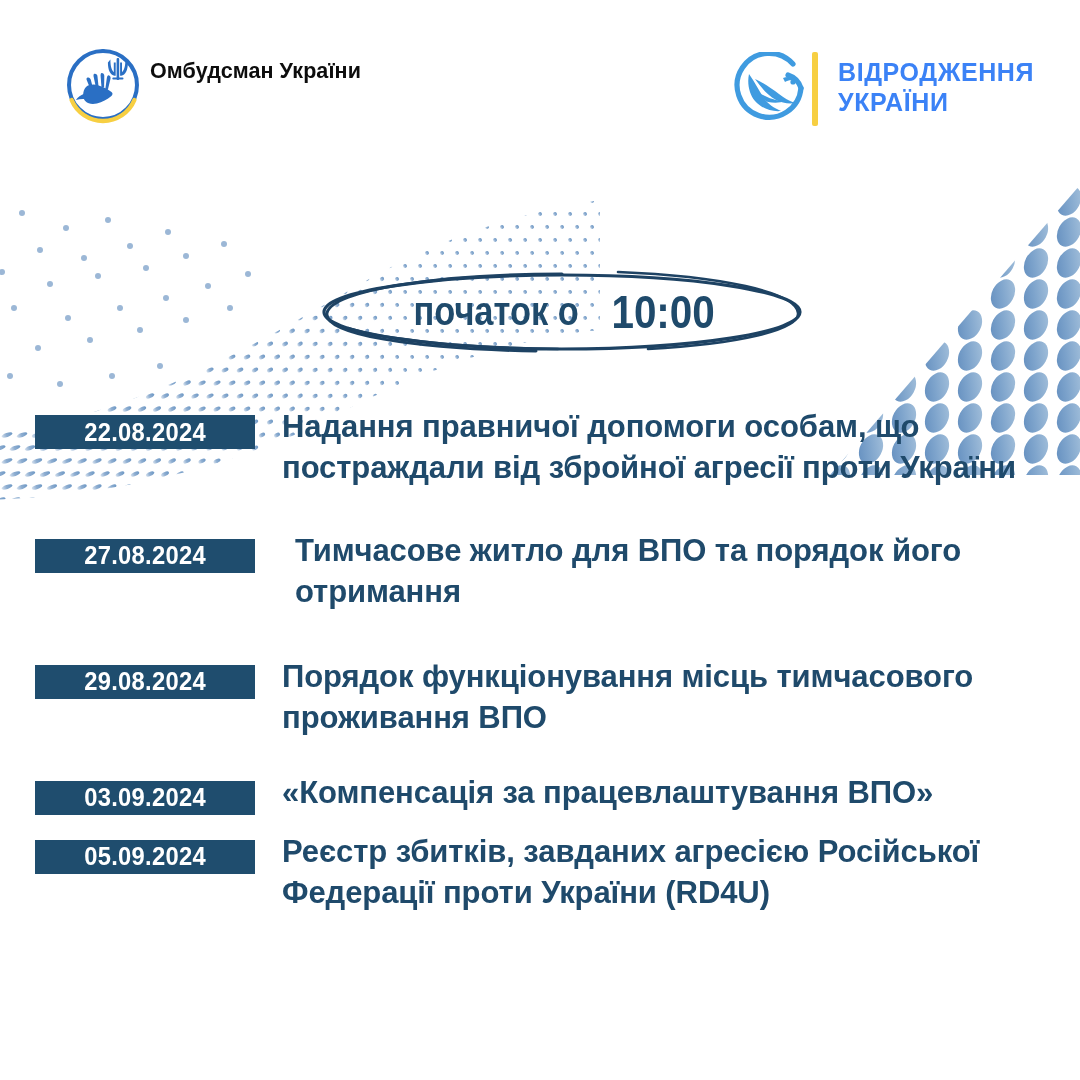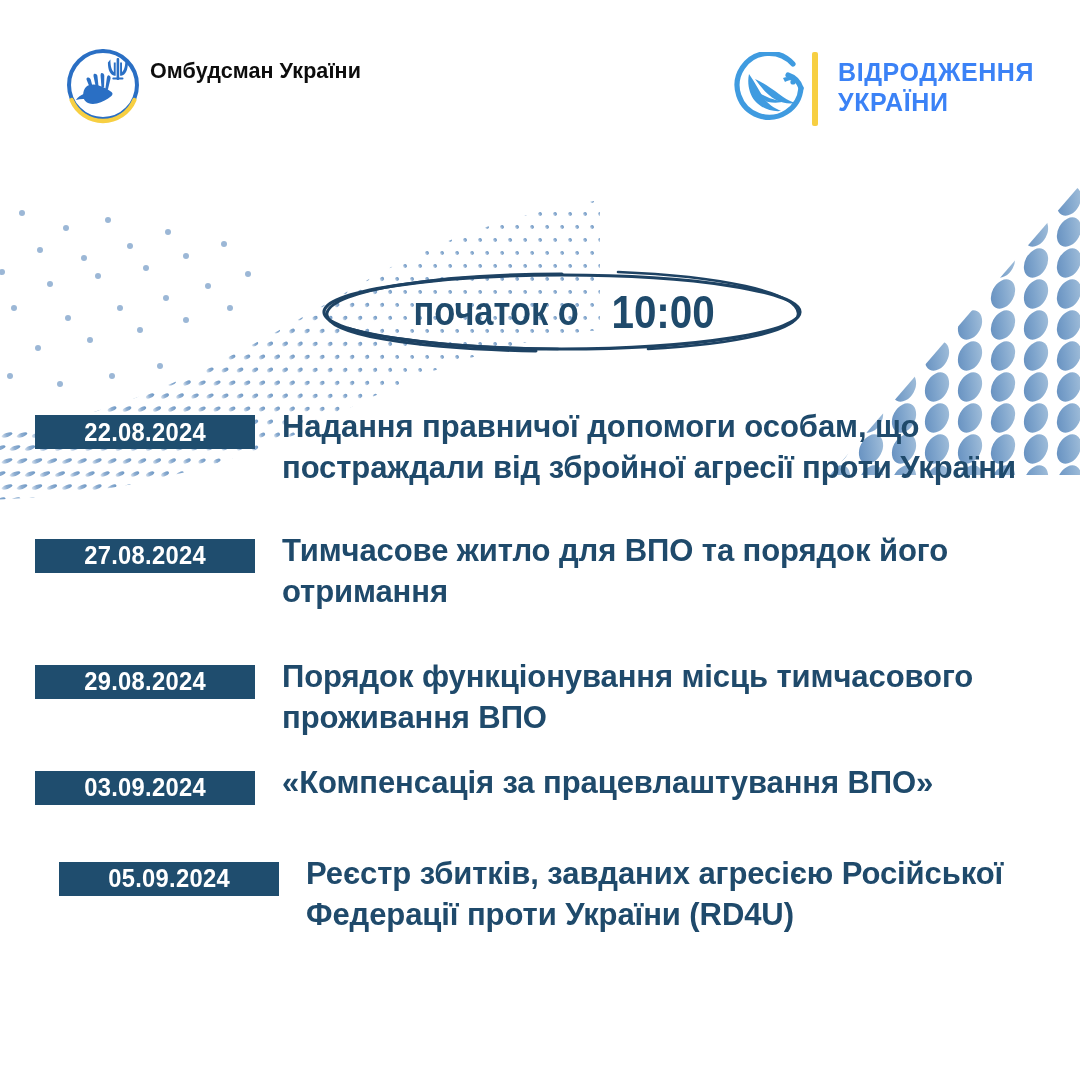--- a/index.html
+++ b/index.html
@@ -1442,39 +1442,39 @@
     </div>
   </div>
 
   <div id="schedule">
       <div class="row" style="margin-top: 0px;">
         <div class="badge" style="background: rgb(31, 77, 110);">
           <span class="d" style="color: rgb(255, 255, 255);">22.08.2024</span>
         </div>
         <div class="topic" style="color: rgb(31, 74, 107);">Надання правничої допомоги особам, що постраждали від збройної агресії проти України</div>
       </div>
-      <div class="row" style="margin-top: 42px;">
+      <div class="row" style="margin-top: 42px; gap: 13px;">
         <div class="badge" style="background: rgb(31, 77, 110);">
           <span class="d" style="color: rgb(255, 255, 255);">27.08.2024</span>
         </div>
         <div class="topic" style="color: rgb(31, 74, 107);">Тимчасове житло для ВПО та порядок його отримання</div>
       </div>
       <div class="row" style="margin-top: 44px;">
         <div class="badge" style="background: rgb(31, 77, 110);">
           <span class="d" style="color: rgb(255, 255, 255);">29.08.2024</span>
         </div>
         <div class="topic" style="color: rgb(31, 74, 107);">Порядок функціонування місць тимчасового проживання ВПО</div>
       </div>
-      <div class="row" style="margin-top: 24px;">
+      <div class="row" style="margin-top: 34px;">
         <div class="badge" style="background: rgb(31, 77, 110);">
           <span class="d" style="color: rgb(255, 255, 255);">03.09.2024</span>
         </div>
         <div class="topic" style="color: rgb(31, 74, 107);">«Компенсація за працевлаштування ВПО»</div>
       </div>
-      <div class="row" style="margin-top: 48px; padding-left: 24px;">
+      <div class="row" style="margin-top: 16px;">
         <div class="badge" style="background: rgb(31, 77, 110);">
           <span class="d" style="color: rgb(255, 255, 255);">05.09.2024</span>
         </div>
         <div class="topic" style="color: rgb(31, 74, 107);">Реєстр збитків, завданих агресією Російської Федерації проти України (RD4U)</div>
       </div>
     </div>
 
 </div>
 
 </body></html>

